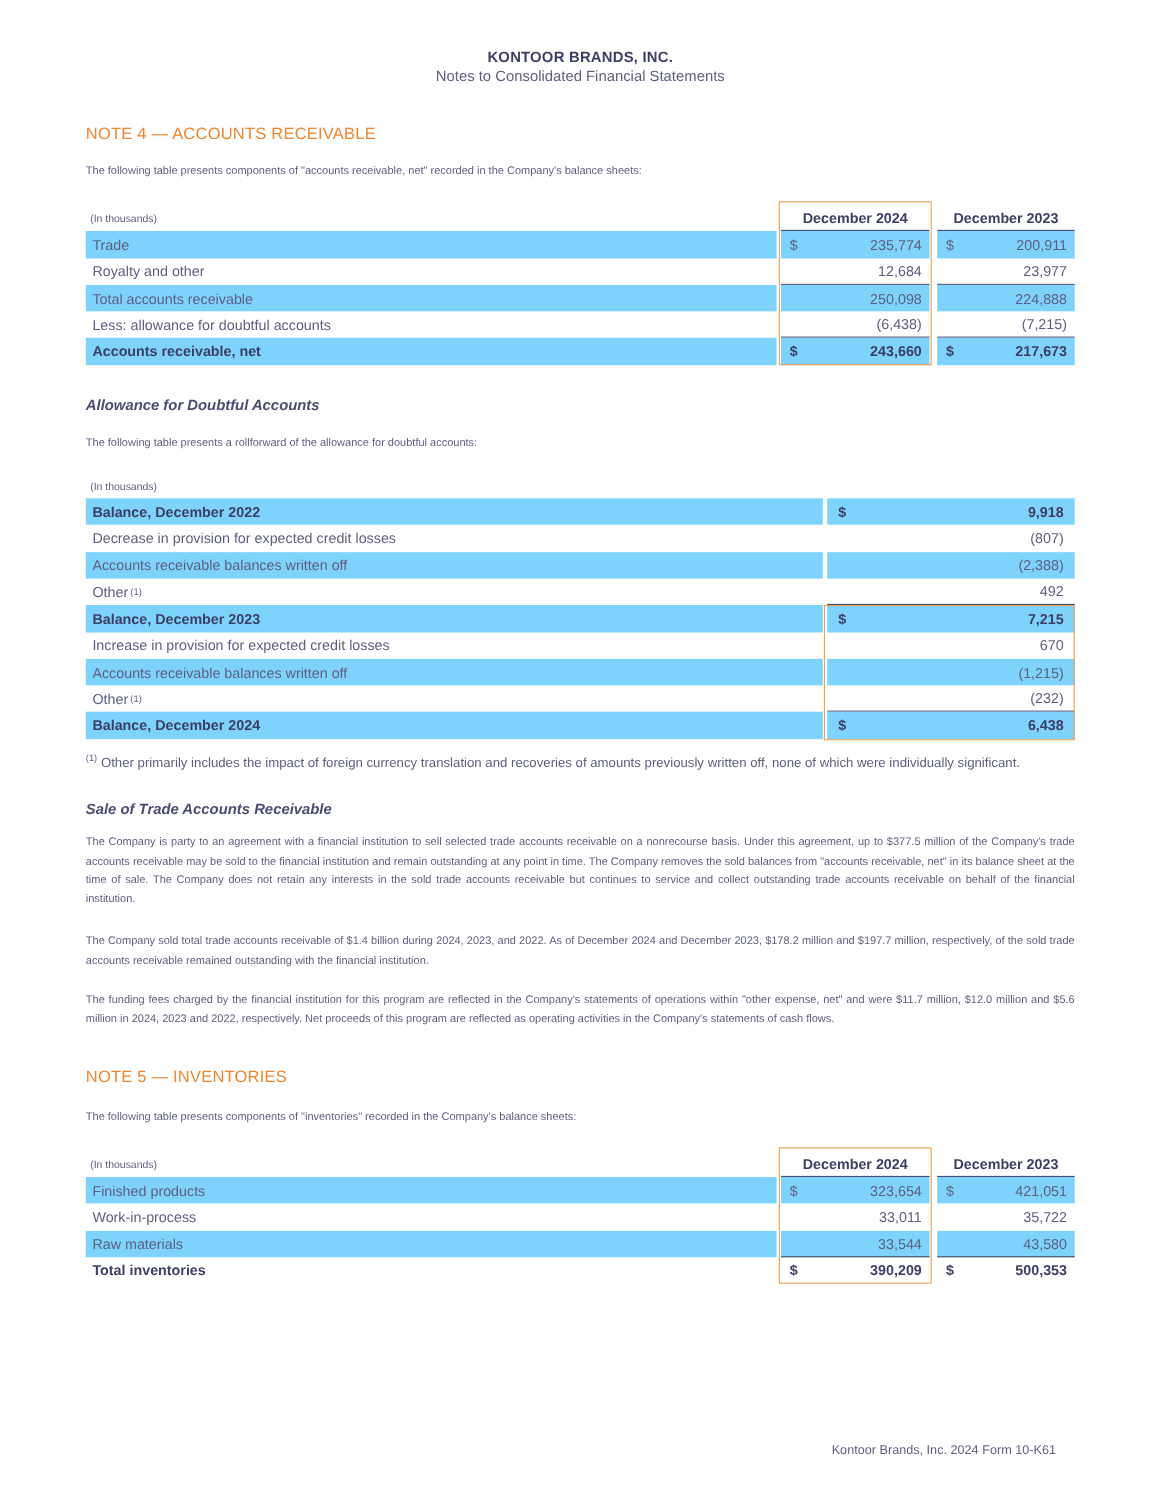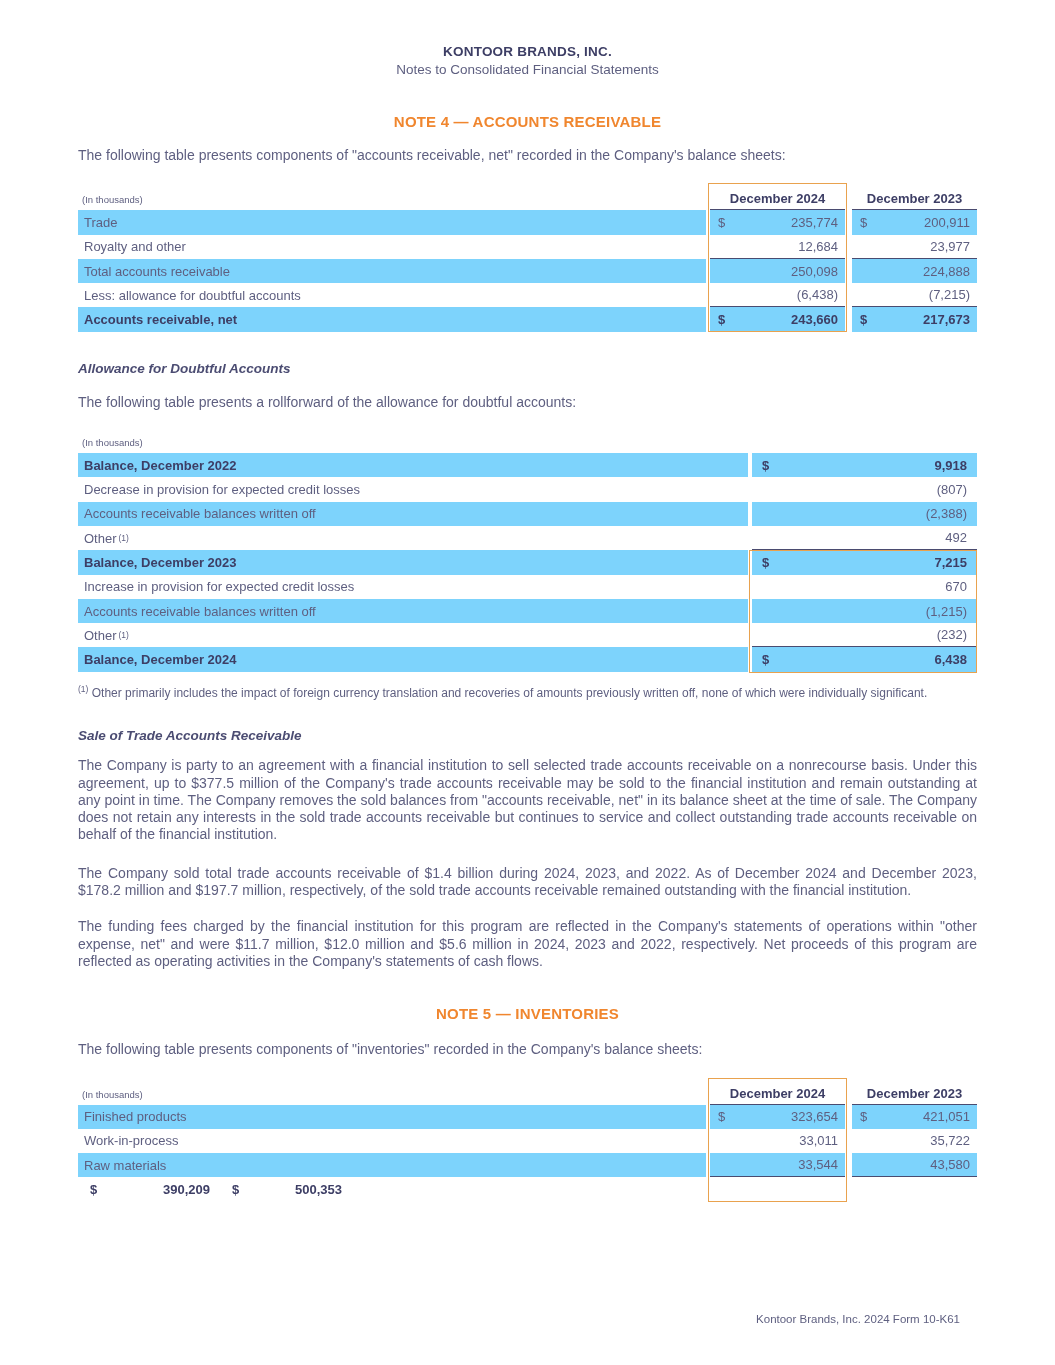--- a/index.html
+++ b/index.html
@@ -4,25 +4,25 @@
 <style>
   * { margin:0; padding:0; box-sizing:border-box; }
   html,body { background:#ffffff; }
   body { font-family:"Liberation Sans", sans-serif; }
   .page { position:relative; width:1055px; height:1365px; background:#ffffff; overflow:hidden; color:#5e5f80; }
   .content { padding:0 78px; }
 
   .doc-title { padding-top:44px; text-align:center; font-size:13.5px; font-weight:bold; color:#3d3e65; letter-spacing:.2px; }
   .doc-subtitle { text-align:center; font-size:13.5px; color:#5e5f80; margin-top:3px; }
 
-  .note-heading { font-size:15px; font-weight:bold; color:#f0862e; letter-spacing:.2px;text-align:center; }
+  .note-heading { font-size:15px; font-weight:normal; color:#f0862e; letter-spacing:.2px; }
   .note4-heading { margin-top:36px; }
   .note5-heading { margin-top:35px; }
 
-  .body-p { font-size:14px; line-height:17.3px; text-align:justify; color:#5e5f80; }
+  .body-p { font-size:10px; line-height:17.3px; text-align:justify; color:#5e5f80; }
   .intro-p { margin-top:17px; }
 
   .sub-heading { font-size:13.5px; font-weight:bold; font-style:italic; color:#4b4c72; }
 
   
   .fin-table { position:relative; }
   .units-row { display:flex; height:27px; align-items:flex-end; }
   .units-label { flex:1; font-size:9.5px; color:#5e5f80; padding:0 0 5px 4px;margin-top:23px; }
   .col-head { font-size:13px; font-weight:bold; color:#3d3e65; text-align:center; border-bottom:1px solid #4a4b70; padding-bottom:3px; }
   .col-24 { width:135px; margin-left:4px; }
@@ -281,20 +281,23 @@
             <span>Raw materials</span>
           </div>
         <div class="val-cell v24">
             <span class="num">33,544</span>
           </div>
         <div class="val-cell v23">
             <span class="num">43,580</span>
           </div>
       </div>
       <div class="t-row bold-row">
+        <div class="lbl-cell">
+            <span>Total inventories</span>
+          </div>
         <div class="val-cell v24">
             <span class="dollar">$</span>
             <span class="num">390,209</span>
           </div>
         <div class="val-cell v23">
             <span class="dollar">$</span>
             <span class="num">500,353</span>
           </div>
       </div>
     </div>

